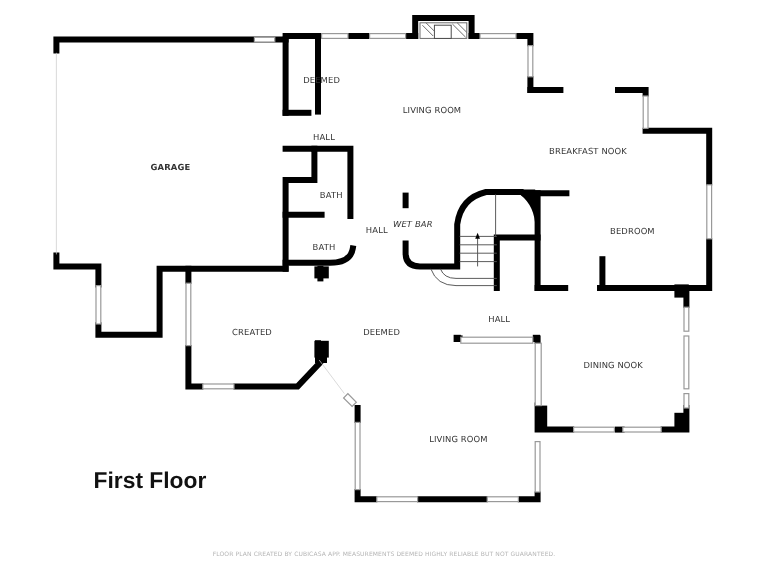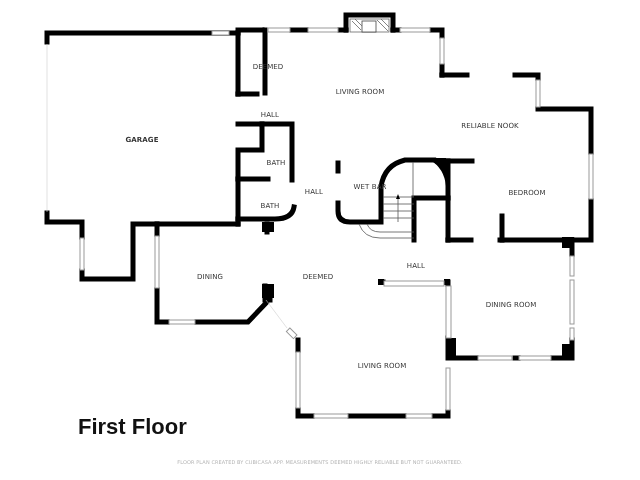--- a/index.html
+++ b/index.html
@@ -1,19 +1,19 @@
 <!DOCTYPE html>
 <html><head>
 <meta charset="utf-8">
 <style>
   html,body{margin:0;padding:0;background:#ffffff;}
   body{width:640px;height:480px;position:relative;overflow:hidden;font-family:"Liberation Sans",sans-serif;}
   #plan{position:absolute;left:0;top:0;width:640px;height:480px;}
   .room-label{position:absolute;font-family:"DejaVu Sans","Liberation Sans",sans-serif;font-size:7px;color:#333;letter-spacing:0.1px;white-space:nowrap;transform:translate(-50%,-50%);}
-  .floor-title{position:absolute;left:78px;top:414px;font-family:"Liberation Sans",sans-serif;font-weight:bold;font-size:22px;color:#111;}
+  .floor-title{position:absolute;left:78px;top:391px;font-family:"Liberation Sans",sans-serif;font-weight:bold;font-size:19px;color:#111;}
   .footer-note{position:absolute;left:0;width:640px;top:459px;text-align:center;font-family:"DejaVu Sans",sans-serif;font-size:5px;color:#b5b5b5;letter-spacing:0.1px;}
 </style>
 </head>
 <body>
 
 <svg id="plan" viewBox="0 0 640 480" xmlns="http://www.w3.org/2000/svg">
   <g fill="none" stroke="#000" stroke-width="5" stroke-linecap="square">
 
     <polyline points="47,42 47,33 238,33"></polyline>
     <polyline points="47,213 47,222 82,222 82,237"></polyline>
@@ -131,23 +131,23 @@
   </g>
 </svg>
 
 <div class="room-label" style="left:142px;top:140px;font-weight:bold;">GARAGE</div>
 <div class="room-label" style="left:268px;top:67px;">DEEMED</div>
 <div class="room-label" style="left:270px;top:115px;">HALL</div>
 <div class="room-label" style="left:360px;top:92px;">LIVING ROOM</div>
 <div class="room-label" style="left:276px;top:163px;">BATH</div>
 <div class="room-label" style="left:270px;top:206px;">BATH</div>
 <div class="room-label" style="left:314px;top:192px;">HALL</div>
-<div class="room-label" style="left:370px;top:187px;">WET BAR</div>
-<div class="room-label" style="left:490px;top:126px;">RELIABLE NOOK</div>
+<div class="room-label" style="left:344px;top:187px;font-style:italic;">WET BAR</div>
+<div class="room-label" style="left:490px;top:126px;">BREAKFAST NOOK</div>
 <div class="room-label" style="left:527px;top:193px;">BEDROOM</div>
-<div class="room-label" style="left:210px;top:277px;">DINING</div>
+<div class="room-label" style="left:210px;top:277px;">CREATED</div>
 <div class="room-label" style="left:318px;top:277px;">DEEMED</div>
 <div class="room-label" style="left:416px;top:266px;">HALL</div>
-<div class="room-label" style="left:511px;top:305px;">DINING ROOM</div>
+<div class="room-label" style="left:511px;top:305px;">DINING NOOK</div>
 <div class="room-label" style="left:382px;top:366px;">LIVING ROOM</div>
 
 <div class="floor-title">First Floor</div>
 <div class="footer-note">FLOOR PLAN CREATED BY CUBICASA APP. MEASUREMENTS DEEMED HIGHLY RELIABLE BUT NOT GUARANTEED.</div>
 
 </body></html>

